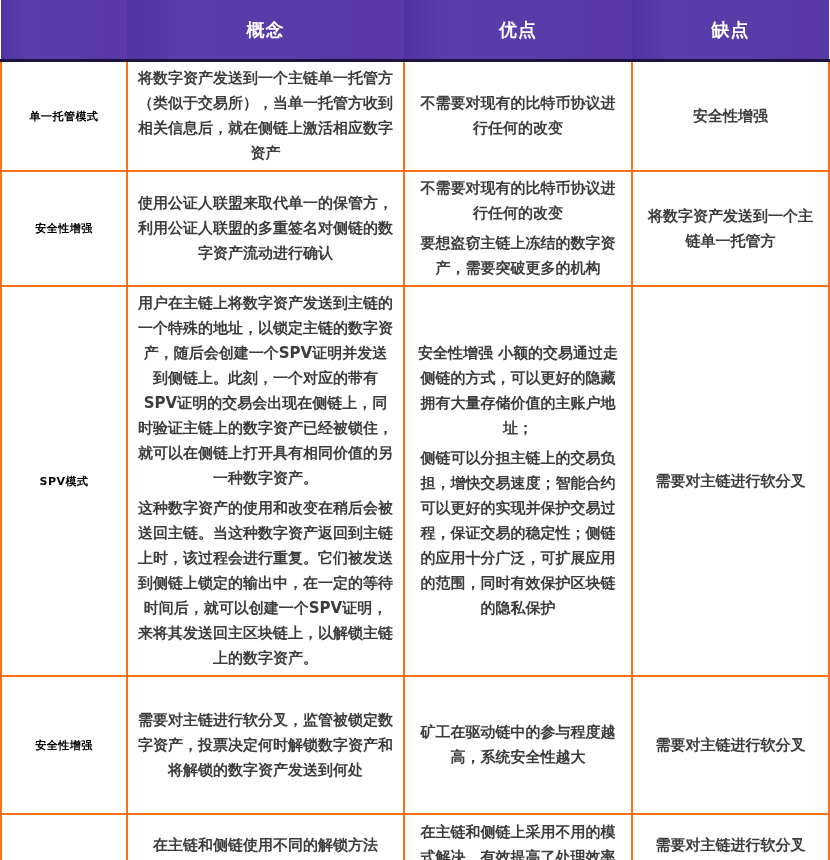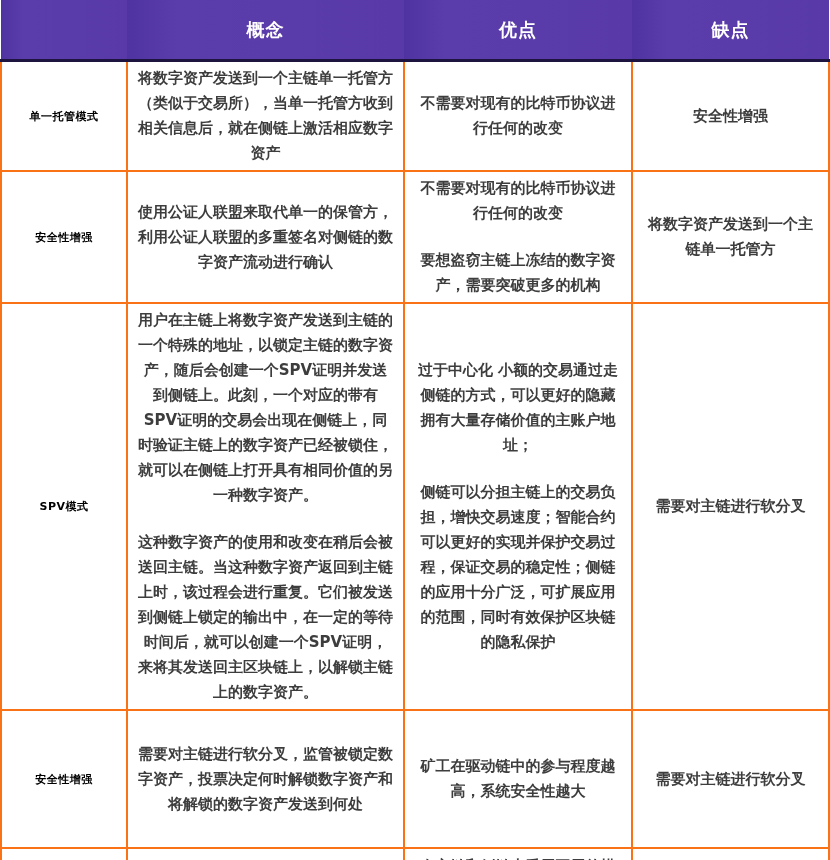--- a/index.html
+++ b/index.html
@@ -51,21 +51,21 @@
     font-weight: 700;
     color: #000000;
     letter-spacing: 0.5px;
   }
   tbody td.body {
     font-size: 15px;
     font-weight: 600;
     line-height: 25px;
   }
   .para { margin: 0; }
-  .para + .para { margin-top: 22px; }
+  .para + .para { margin-top: 5px; }
 
   tbody tr:nth-child(1) { height: 106px; }
   tbody tr:nth-child(2) { height: 100px; }
   tbody tr:nth-child(3) { height: 377px; }
   tbody tr:nth-child(4) { height: 138px; }
   tbody tr:nth-child(5) { height: 62px; }
 </style>
 </head>
 <body>
 
@@ -117,21 +117,21 @@
         </tr>
         <tr>
           <td class="mode">
             <div class="para">SPV模式</div>
           </td>
           <td class="body">
             <div class="para">用户在主链上将数字资产发送到主链的一个特殊的地址，以锁定主链的数字资产，随后会创建一个SPV证明并发送到侧链上。此刻，一个对应的带有SPV证明的交易会出现在侧链上，同时验证主链上的数字资产已经被锁住，就可以在侧链上打开具有相同价值的另一种数字资产。</div>
             <div class="para">这种数字资产的使用和改变在稍后会被送回主链。当这种数字资产返回到主链上时，该过程会进行重复。它们被发送到侧链上锁定的输出中，在一定的等待时间后，就可以创建一个SPV证明，来将其发送回主区块链上，以解锁主链上的数字资产。</div>
           </td>
           <td class="body">
-            <div class="para">过于中心化 小额的交易通过走侧链的方式，可以更好的隐藏拥有大量存储价值的主账户地址；</div>
+            <div class="para">安全性增强 小额的交易通过走侧链的方式，可以更好的隐藏拥有大量存储价值的主账户地址；</div>
             <div class="para">侧链可以分担主链上的交易负担，增快交易速度；智能合约可以更好的实现并保护交易过程，保证交易的稳定性；侧链的应用十分广泛，可扩展应用的范围，同时有效保护区块链的隐私保护</div>
           </td>
           <td class="body">
             <div class="para">需要对主链进行软分叉</div>
           </td>
         </tr>
         <tr>
           <td class="mode">
             <div class="para">安全性增强</div>
           </td>

